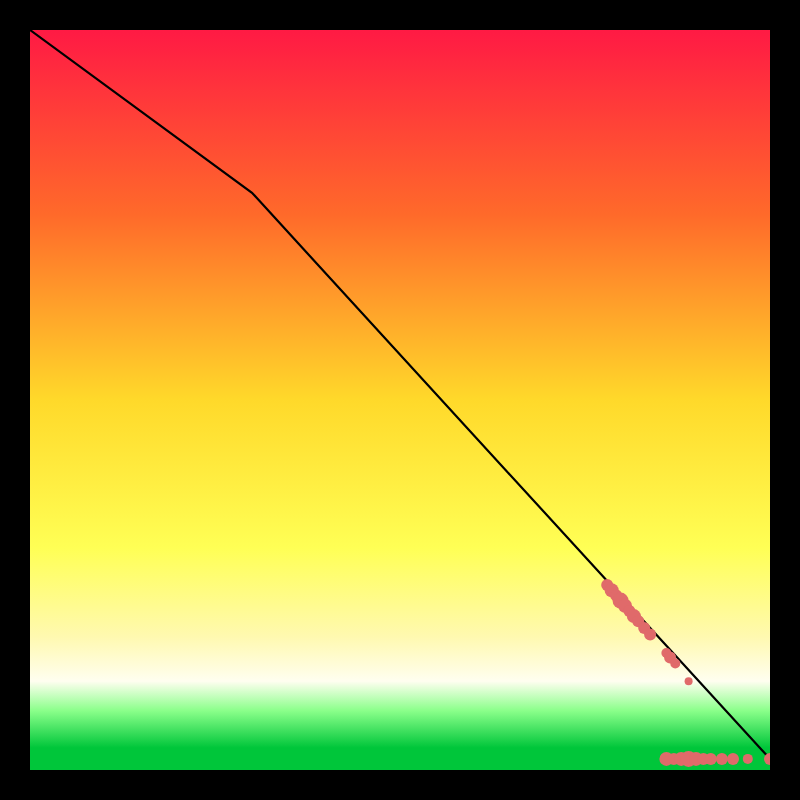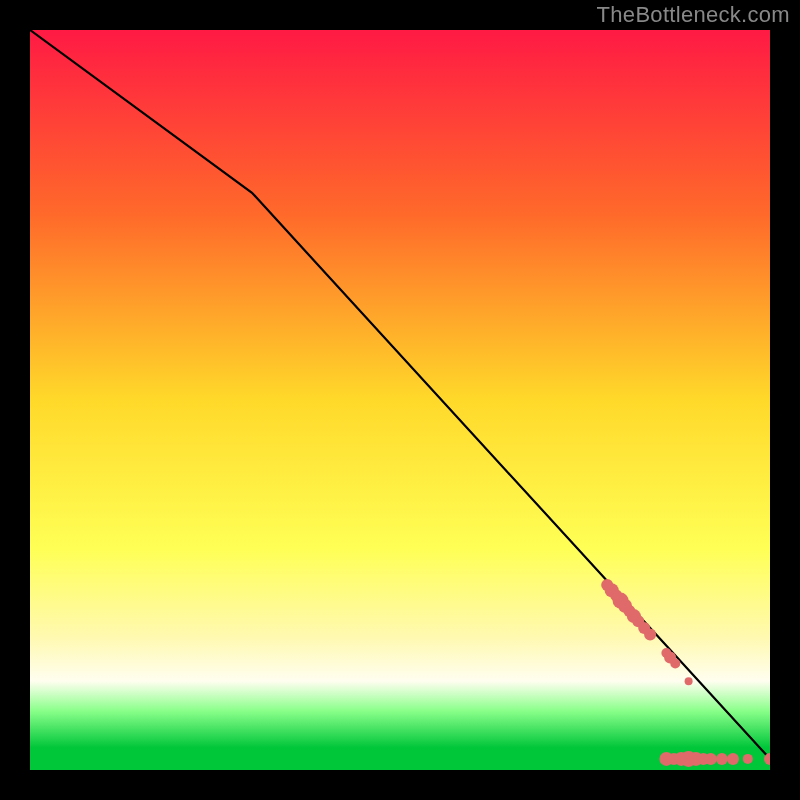--- a/index.html
+++ b/index.html
@@ -33,21 +33,20 @@
     top: 30px;
     width: 740px;
     height: 740px;
   }
   svg { display: block; }
 </style>
 </head>
 <body>
 
 <div class="frame">
-  <div class="watermark">TheBottleneck.com</div>
 
   <div class="plot">
     <svg id="chart-svg" width="740" height="740" viewBox="0 0 740 740">
       <defs>
         <linearGradient id="bg-grad" x1="0" y1="0" x2="0" y2="1">
             <stop offset="0%" stop-color="#ff1a44"></stop>
             <stop offset="25%" stop-color="#ff6a2a"></stop>
             <stop offset="50%" stop-color="#ffd92a"></stop>
             <stop offset="70%" stop-color="#ffff55"></stop>
             <stop offset="82%" stop-color="#fff9b0"></stop>

